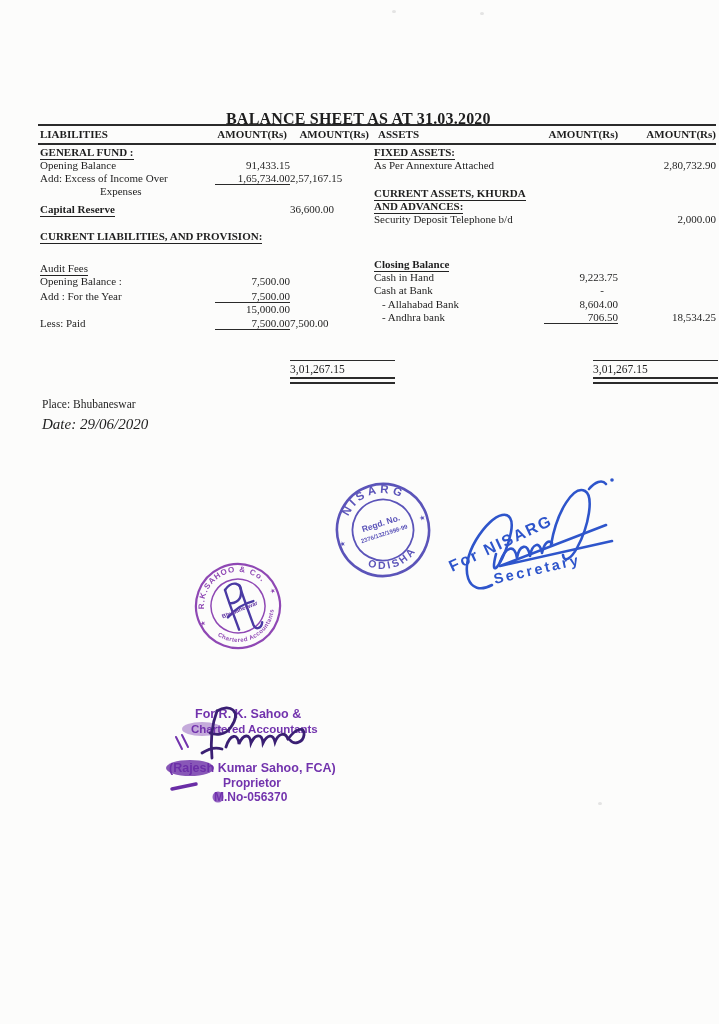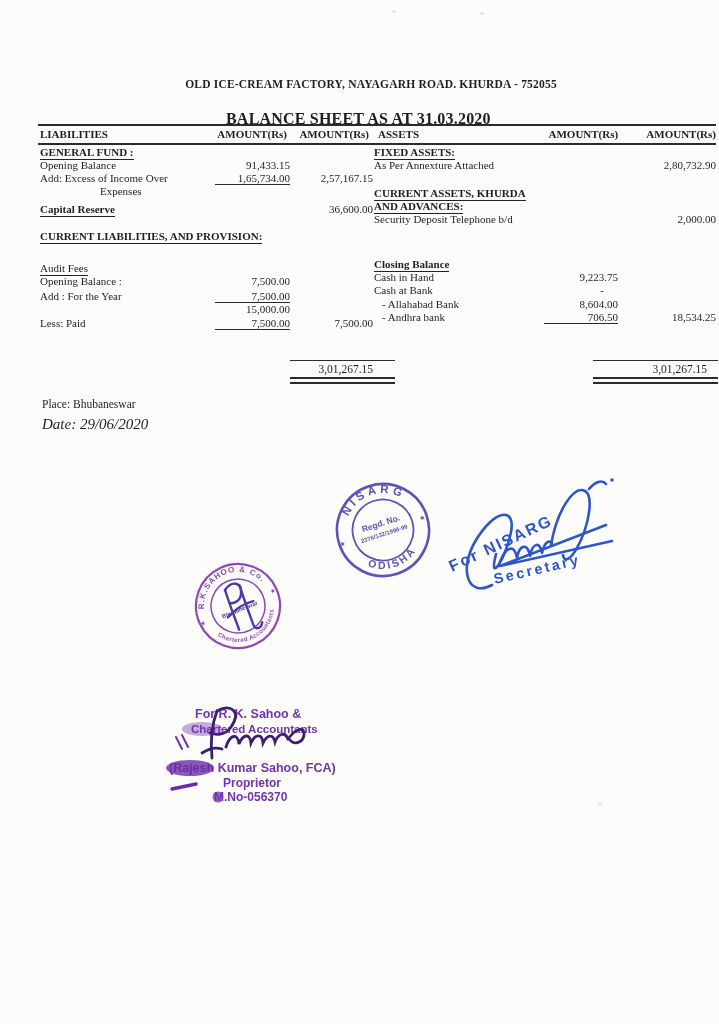--- a/index.html
+++ b/index.html
@@ -17,29 +17,29 @@
   .rule-bot{top:143px;}
   
   .colheads{left:40px;top:128px;width:676px;height:13px;display:flex;font-size:11px;font-weight:bold;line-height:13px;}
   .ch1{width:175px;}.ch2{width:75px;text-align:right;}.ch3{width:83px;text-align:right;}
   .ch4{width:166px;padding-left:1px;box-sizing:border-box;margin-left:8px;}.ch5{width:78px;text-align:right;}.ch6{width:99px;text-align:right;}
   
   .tbody{position:absolute;top:142px;font-size:11px;}
   .tbody.left{left:40px;width:333px;}
   .tbody.right{left:374px;width:342px;}
   .row{position:absolute;display:flex;height:13px;line-height:13px;width:100%;}
-  .l-lbl{width:175px;}.l-a1{width:75px;text-align:right;}.l-a2{width:83px;text-align:right;}
+  .l-lbl{width:175px;}.l-a1{width:75px;text-align:right;}.l-a2{width:83px;}
   .r-lbl{width:170px;}.r-a1{width:74px;text-align:right;}.r-a2{width:98px;text-align:right;}
   .au{border-bottom:1.5px solid #2a2a2a;}
   .ind{padding-left:60px;box-sizing:border-box;}
   .ind2{padding-left:8px;box-sizing:border-box;}
   .dash{padding-right:14px;box-sizing:border-box;}
   
   .total{position:absolute;top:360px;font-size:11.5px;}
-  .total .num{display:block;border-top:1.5px solid #2b2b2b;padding:2px 0 1px 0;text-align:right;}
+  .total .num{display:block;border-top:1.5px solid #2b2b2b;padding:2px 0 1px 0;}
   .total .dbl{height:3px;border-top:2px solid #2b2b2b;border-bottom:2px solid #2b2b2b;margin-top:1px;}
   .total-left{left:290px;width:105px;}
   .total-left .num{padding-right:22px;}
   .total-right{left:593px;width:125px;}
   .total-right .num{padding-right:11px;}
   
   .place{left:42px;top:398px;font-size:11.5px;}
   .date{left:42px;top:416px;font-size:15px;font-style:italic;}
   
   svg.stamp{position:absolute;overflow:visible;font-family:"Liberation Sans",sans-serif;}
@@ -47,21 +47,20 @@
 </style>
 </head>
 <body>
 
 <div class="page">
 
   <div class="speck abs" style="left:392px;top:10px;"></div>
   <div class="speck abs" style="left:480px;top:12px;"></div>
   <div class="speck abs" style="left:598px;top:802px;"></div>
 
-  <div class="abs org2">OLD ICE-CREAM FACTORY, NAYAGARH ROAD. KHURDA - 752055</div>
   <div class="abs sheet-title">BALANCE SHEET AS AT 31.03.2020</div>
 
   <div class="abs rule rule-top"></div>
   <div class="abs colheads">
     <span class="ch1">LIABILITIES</span>
     <span class="ch2">AMOUNT(Rs)</span>
     <span class="ch3">AMOUNT(Rs)</span>
     <span class="ch4">ASSETS</span>
     <span class="ch5">AMOUNT(Rs)</span>
     <span class="ch6">AMOUNT(Rs)</span>

